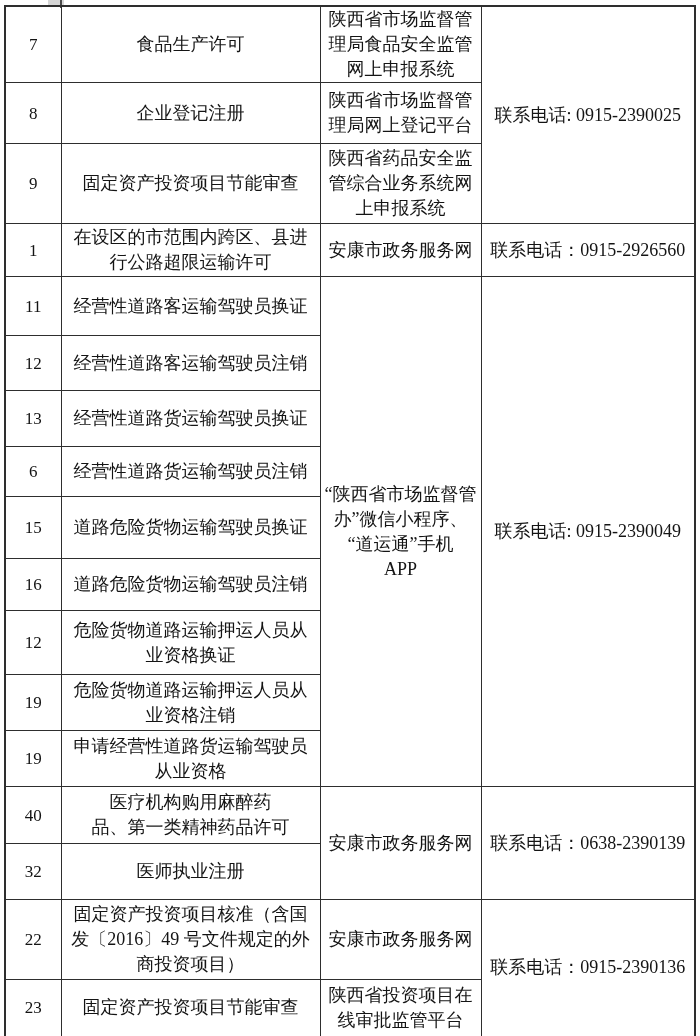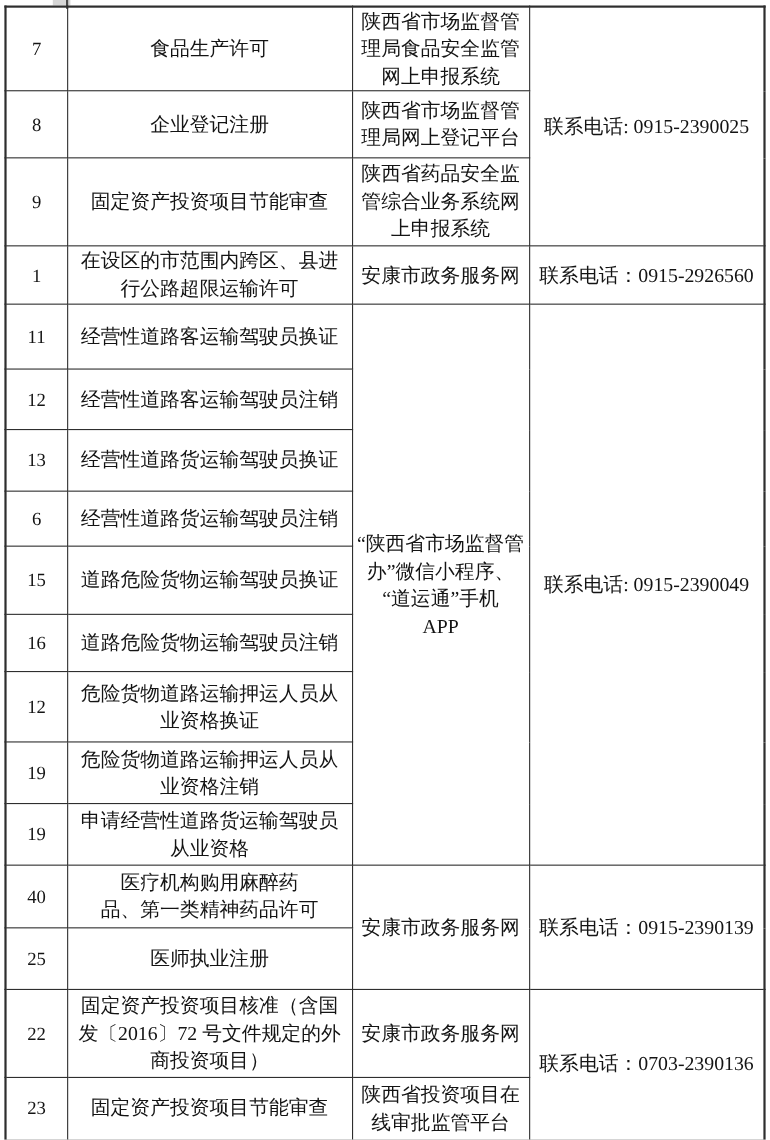--- a/index.html
+++ b/index.html
@@ -159,35 +159,35 @@
       <td class="c-no">19</td>
       <td class="c-name">申请经营性道路货运输驾驶员
 从业资格</td>
     </tr>
 
     <tr style="height:57px">
       <td class="c-no">40</td>
       <td class="c-name">医疗机构购用麻醉药
 品、第一类精神药品许可</td>
       <td class="c-plat" rowspan="2">安康市政务服务网</td>
-      <td class="c-phone" rowspan="2">联系电话：0915-2390139</td>
+      <td class="c-phone" rowspan="2">联系电话：0638-2390139</td>
     </tr>
 
     <tr style="height:56px">
-      <td class="c-no">25</td>
+      <td class="c-no">32</td>
       <td class="c-name">医师执业注册</td>
     </tr>
 
     <tr style="height:80px">
       <td class="c-no">22</td>
       <td class="c-name">固定资产投资项目核准（含国
-发〔2016〕72 号文件规定的外
+发〔2016〕49 号文件规定的外
 商投资项目）</td>
       <td class="c-plat">安康市政务服务网</td>
-      <td class="c-phone" rowspan="2">联系电话：0703-2390136</td>
+      <td class="c-phone" rowspan="2">联系电话：0915-2390136</td>
     </tr>
 
     <tr style="height:57px">
       <td class="c-no">23</td>
       <td class="c-name">固定资产投资项目节能审查</td>
       <td class="c-plat">陕西省投资项目在
 线审批监管平台</td>
     </tr>
 
   </tbody>

